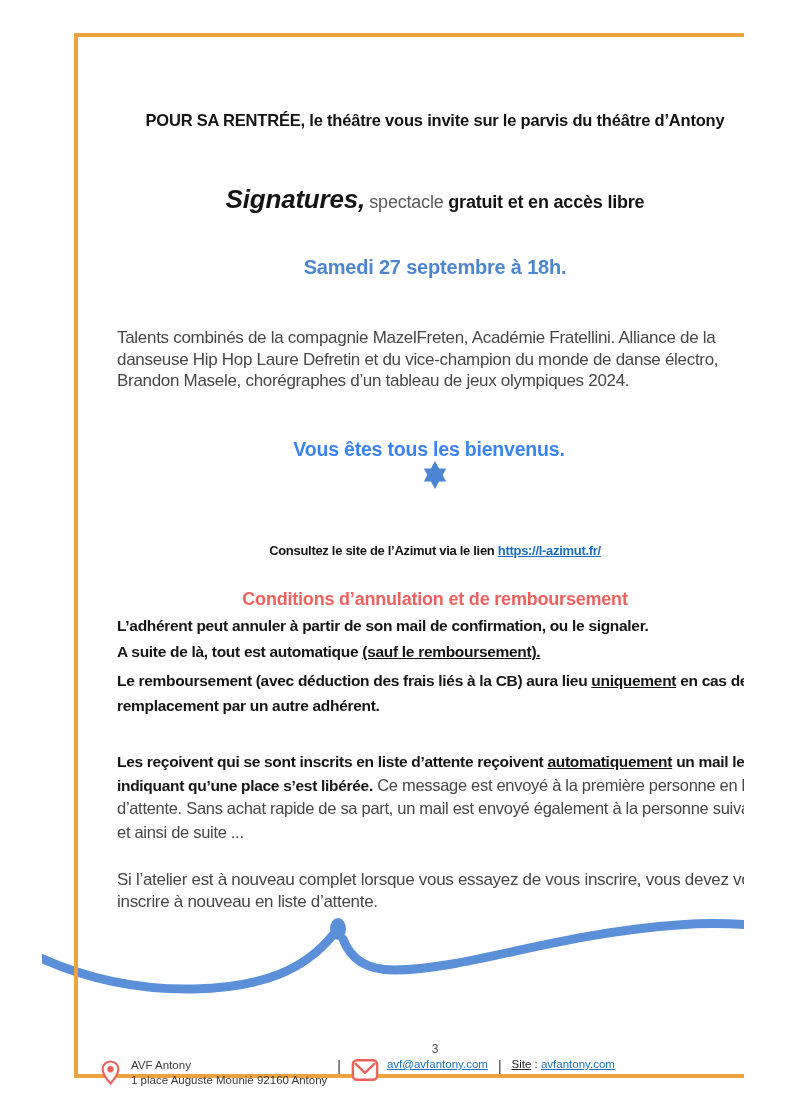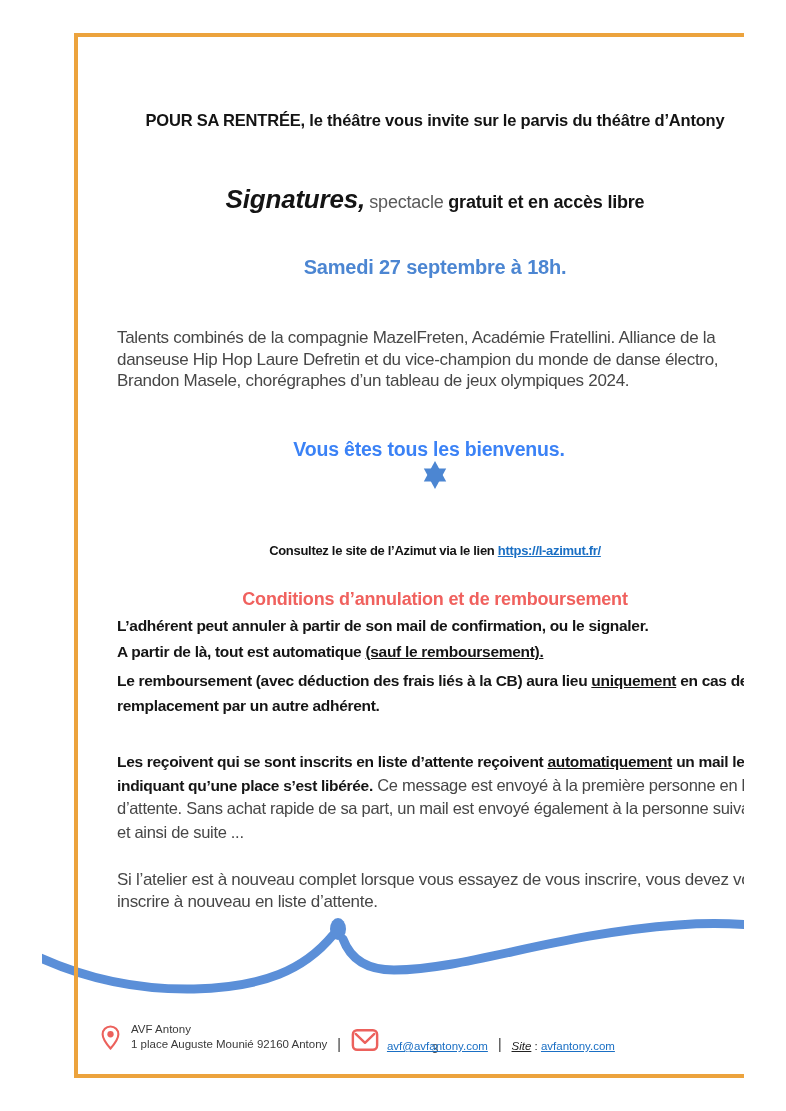--- a/index.html
+++ b/index.html
@@ -84,30 +84,30 @@
   .para-regular {
     left: 75px; width: 664px;
     font-size: 17px; color: #474747; line-height: 22px;
     letter-spacing: -0.3px;
   }
   .p-atelier { top: 869px; }
 
   .wave-svg { left: 0; top: 898px; z-index: 2; }
 
   .footer {
-    left: 58px; top: 1022px; width: 660px;
-    display: flex; align-items: flex-end; z-index: 4;
+    left: 58px; top: 1058px; width: 660px;
+    display: flex; align-items: flex-start; z-index: 4;
     color: #333333;
   }
   .footer .pin { margin-right: 10px; flex: 0 0 auto; }
   .footer .addr-block { font-size: 11.5px; line-height: 15px; color: #3a3a3a; }
   .footer .sep { margin: 0 10px; color: #333; font-size: 14px; }
   .footer .envelope { margin-right: 8px; flex: 0 0 auto; }
   .footer .contact { font-size: 11.5px; }
-  .footer .site-label { color: #222; text-decoration: underline; font-style: italic; }
+  .footer .site-label { color: #222; text-decoration: underline; }
   .footer .site-colon { color: #222; }
 
   .page-num {
     left: 43px; top: 1042px; width: 700px;
     font-size: 12px; color: #555555;
   }
 </style>
 </head>
 <body>
 
@@ -146,21 +146,21 @@
 
 
   <div class="abs consultez-line centered">
     <span>Consultez le site de l’Azimut via le lien </span><a class="link">https://l-azimut.fr/</a>
   </div>
 
   <div class="abs conditions-line centered">Conditions d’annulation et de remboursement</div>
 
   <div class="abs para-bold p-annulation">
     <div>L’adhérent peut annuler à partir de son mail de confirmation, ou le signaler.</div>
-    <div><span>A partir de là, tout est automatique </span><span class="underline">(sauf le remboursement).</span></div>
+    <div><span>A suite de là, tout est automatique </span><span class="underline">(sauf le remboursement).</span></div>
   </div>
 
   <div class="abs para-bold p-remboursement">
     <span>Le remboursement (avec déduction des frais liés à la CB) aura lieu </span><span class="underline">uniquement</span><span> en cas de remplacement par un autre adhérent.</span>
   </div>
 
   <div class="abs para-bold p-attente">
     <span>Les reçoivent qui se sont inscrits en liste d’attente reçoivent </span><span class="underline">automatiquement</span><span> un mail leur indiquant qu’une place s’est libérée.</span><span class="reg"> Ce message est envoyé à la première personne en liste d’attente. Sans achat rapide de sa part, un mail est envoyé également à la personne suivante, et ainsi de suite ...</span>
   </div>
 

